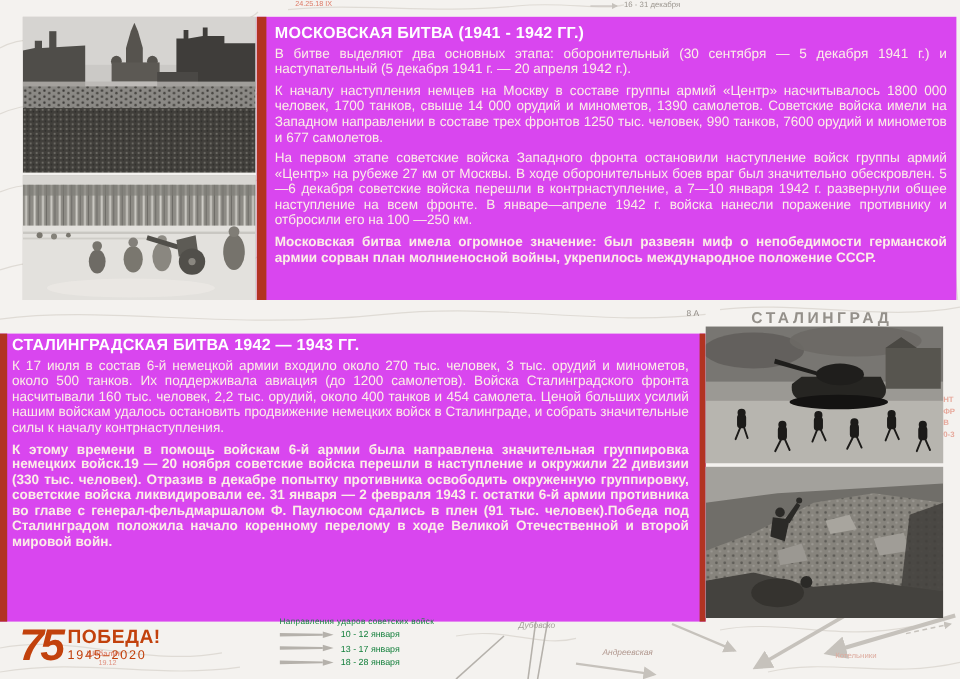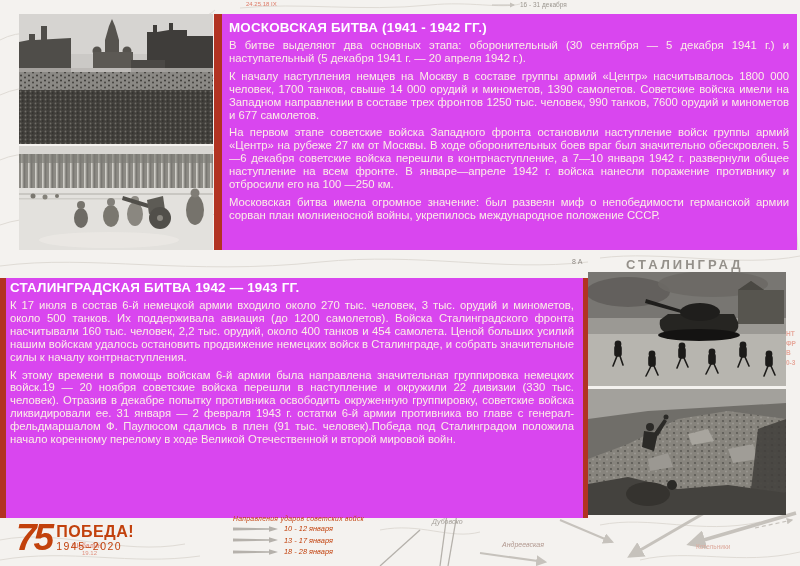--- a/index.html
+++ b/index.html
@@ -9,39 +9,39 @@
 
   
   .panel{position:absolute;background:#d946ef;color:#fceee7;box-sizing:border-box;overflow:hidden;}
   .panel-moscow{left:214px;top:14px;width:583px;height:236px;
                 border-left:8px solid #b23322;padding:6px 8px 5px 7px;}
   .panel-stalingrad{left:0;top:278px;width:588px;height:240px;
                 border-left:6px solid #b23322;border-right:5px solid #b23322;
                 padding:2px 9px 5px 4px;}
   .panel h2{font-size:13.4px;font-weight:bold;color:#ffffff;margin:0 0 4px 0;letter-spacing:.2px;}
   .panel p{font-size:11.3px;line-height:12.9px;margin:0 0 5px 0;text-align:justify;}
-  .panel p:last-child{margin-bottom:0;}
+  .panel p:last-child{margin-bottom:0;font-weight:bold;}
 
   
   .photo{position:absolute;overflow:hidden;background:#b7b5b0;}
   .photo svg{display:block;}
   .photo-parade{left:19px;top:14px;width:194px;height:130px;}
   .photo-artillery{left:19px;top:146px;width:194px;height:104px;}
   .photo-tank{left:588px;top:272px;width:198px;height:114px;}
   .photo-rubble{left:588px;top:389px;width:198px;height:126px;}
 
   
   .logo{position:absolute;left:16px;top:521px;display:flex;align-items:flex-start;color:#c2410c;}
   .logo-75{font-size:37px;line-height:34px;font-weight:bold;font-style:italic;letter-spacing:-3px;}
   .logo-right{margin-left:5px;padding-top:3px;}
   .logo-word{font-size:16px;font-weight:bold;letter-spacing:.5px;line-height:16px;}
   .logo-years{font-size:10.5px;letter-spacing:1.5px;line-height:12px;}
 
   
-  .legend{position:absolute;left:233px;top:515px;color:#c2410c;font-style:italic;}
+  .legend{position:absolute;left:233px;top:515px;color:#15803d;}
   .legend-title{font-size:6.8px;letter-spacing:.3px;}
   .legend-row{display:flex;align-items:center;height:10px;margin-top:1.5px;}
   .legend-row svg{flex:0 0 auto;}
   .legend-label{font-size:7.4px;margin-left:5px;}
 
   
   .ml{position:absolute;white-space:nowrap;}
   .ml-top-red{left:246px;top:1px;font-size:6px;color:#dd7b68;}
   .ml-top-date{left:520px;top:1px;font-size:6.5px;color:#9b968f;}
   .ml-city{left:626px;top:257px;font-size:13px;letter-spacing:3px;color:#94908a;font-weight:bold;}

